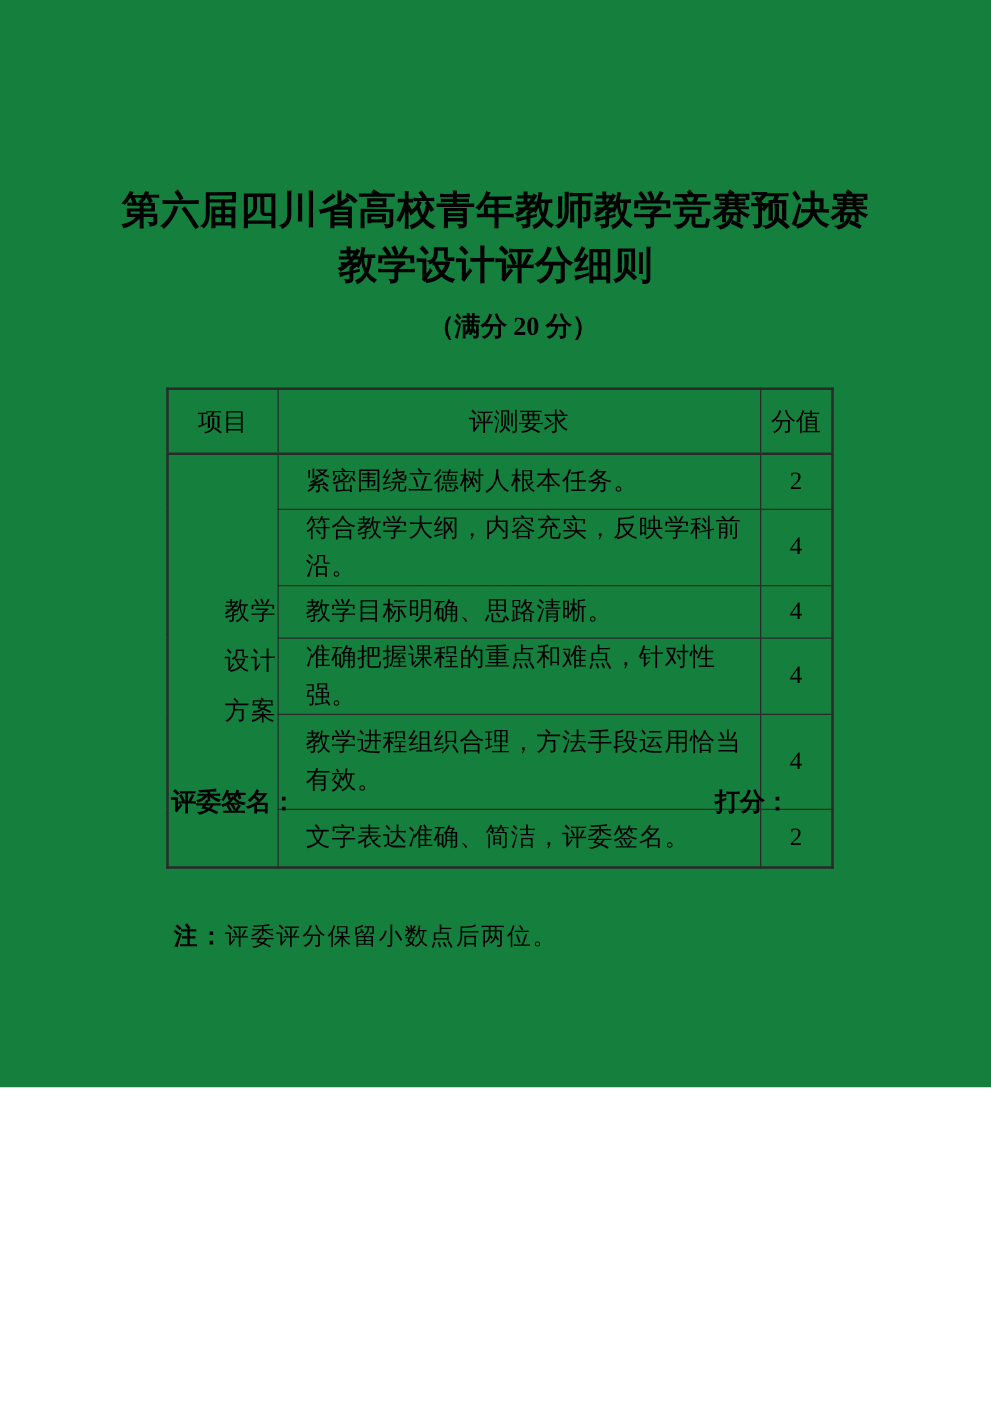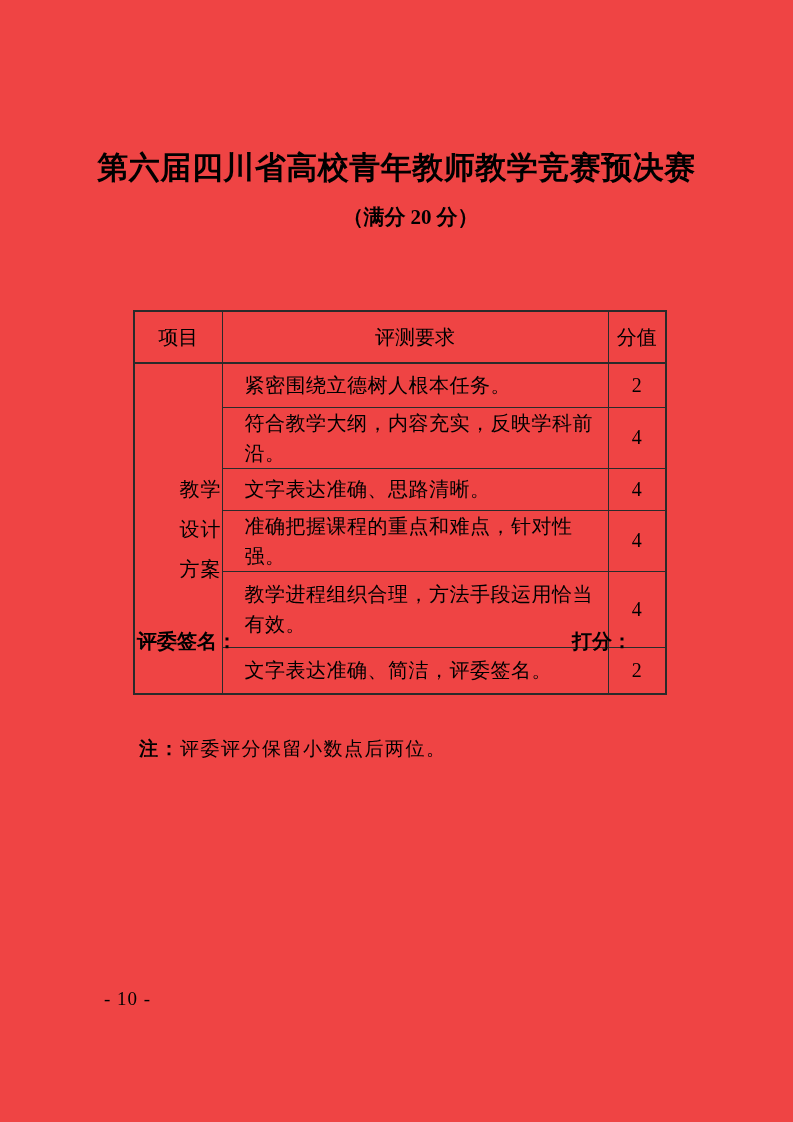--- a/index.html
+++ b/index.html
@@ -1,21 +1,21 @@
 <!DOCTYPE html>
 <html><head>
 <meta charset="utf-8">
 <style>
   * { margin: 0; padding: 0; box-sizing: border-box; }
   html, body { background: #ffffff; }
   .page {
     position: relative;
     width: 793px;
-    height: 1122px;
-    background: #ef4444;
+    height: 870px;
+    background: #15803d;
     color: #000000;
     font-family: "Liberation Serif", serif;
     overflow: hidden;
   }
 
   
   .title-block {
     position: absolute;
     top: 146px;
     left: 0;
@@ -135,20 +135,21 @@
     text-align: right;
   }
 </style>
 </head>
 <body>
 
 <div class="page">
 
   <div class="title-block">
     <div class="title-line">第六届四川省高校青年教师教学竞赛预决赛</div>
+    <div class="title-line">教学设计评分细则</div>
     <div class="subtitle">
       <span>（满分</span><span class="num">20</span><span>分）</span>
     </div>
   </div>
 
   <table class="score-table">
     <colgroup>
       <col style="width:88px">
       <col style="width:386px">
       <col style="width:58px">
@@ -166,21 +167,21 @@
           <div>方案</div>
         </td>
         <td class="req-cell">紧密围绕立德树人根本任务。</td>
         <td class="score-cell">2</td>
       </tr>
       <tr class="r1">
         <td class="req-cell">符合教学大纲，内容充实，反映学科前沿。</td>
         <td class="score-cell">4</td>
       </tr>
       <tr class="r2">
-        <td class="req-cell">文字表达准确、思路清晰。</td>
+        <td class="req-cell">教学目标明确、思路清晰。</td>
         <td class="score-cell">4</td>
       </tr>
       <tr class="r3">
         <td class="req-cell">准确把握课程的重点和难点，针对性强。</td>
         <td class="score-cell">4</td>
       </tr>
       <tr class="r4">
         <td class="req-cell">教学进程组织合理，方法手段运用恰当有效。</td>
         <td class="score-cell">4</td>
       </tr>

